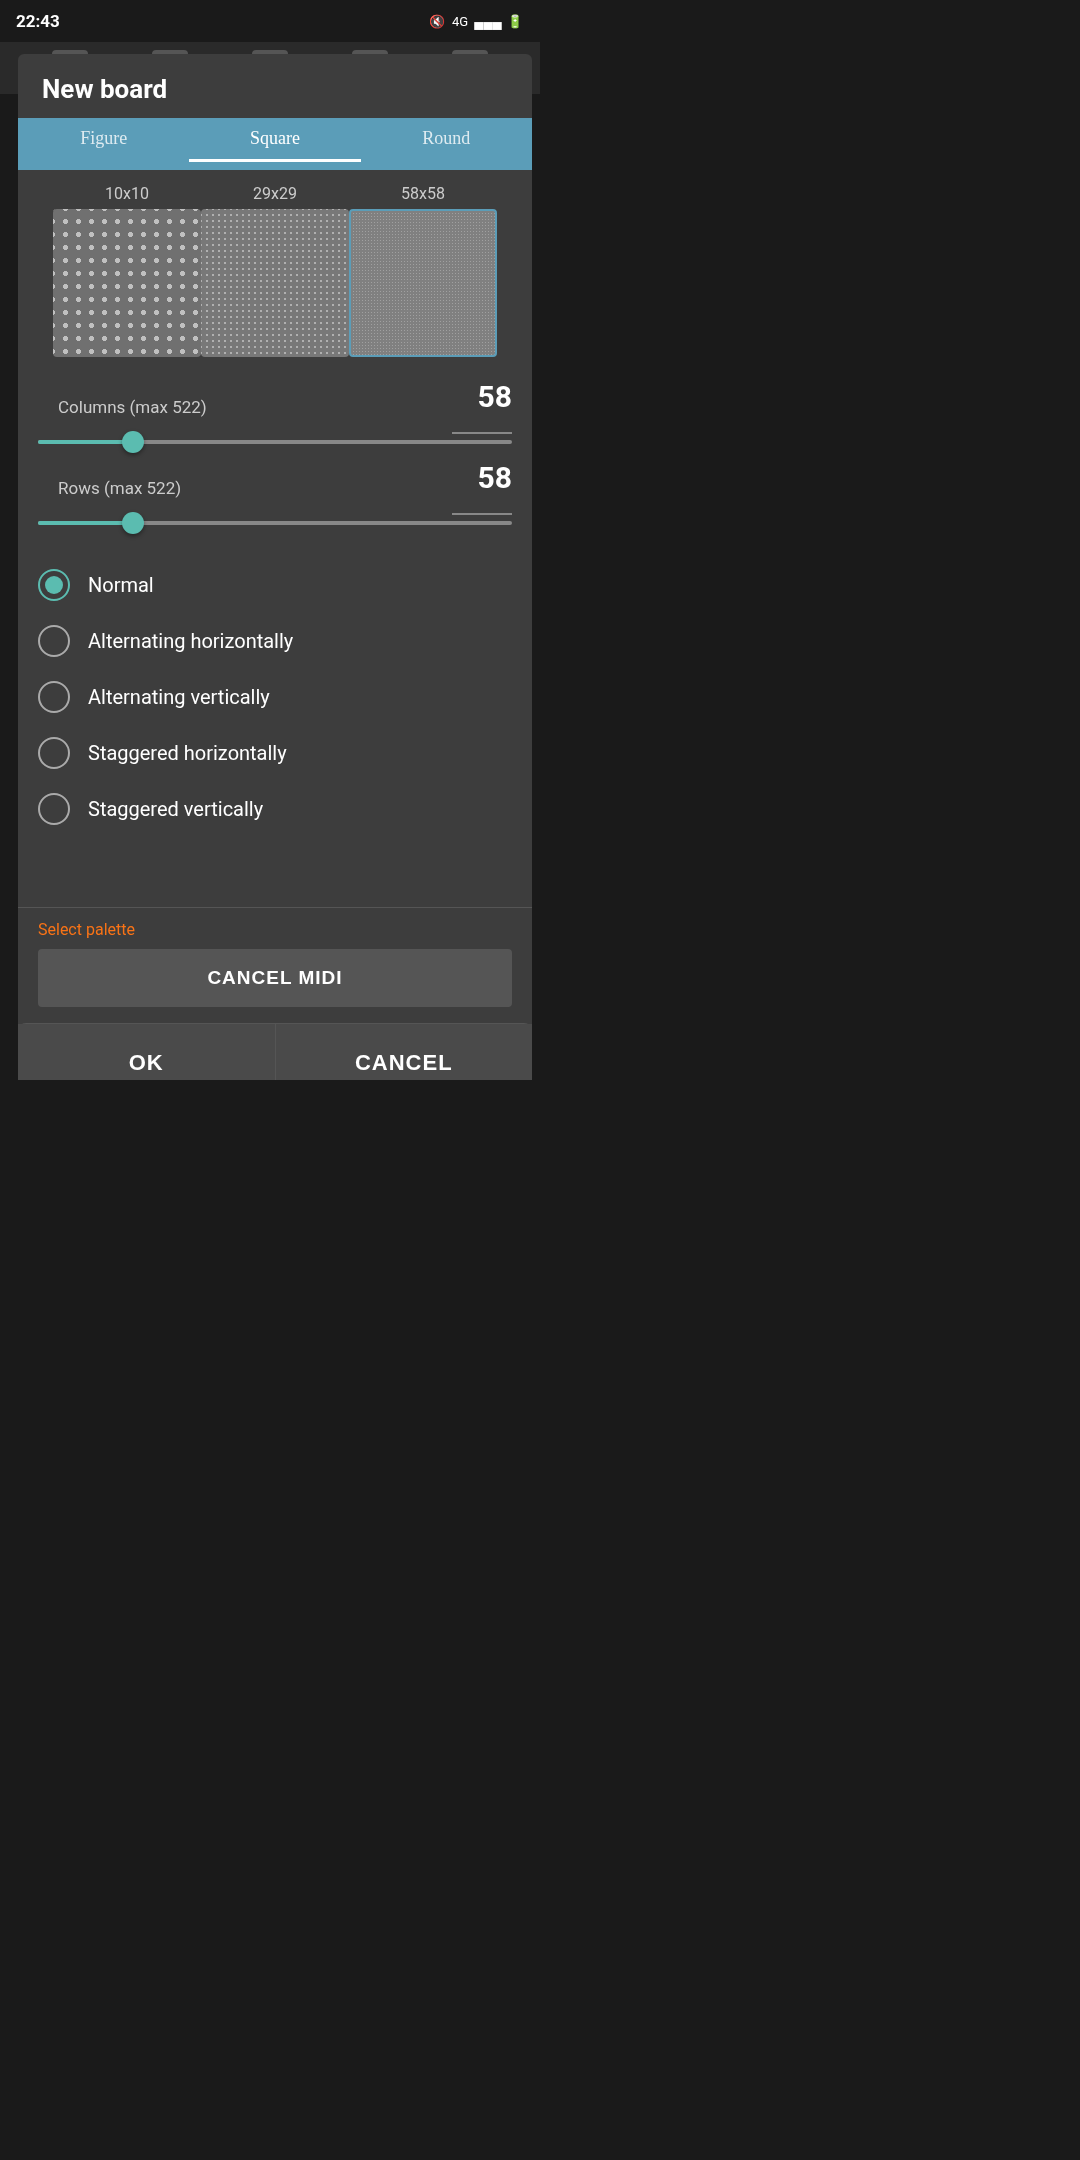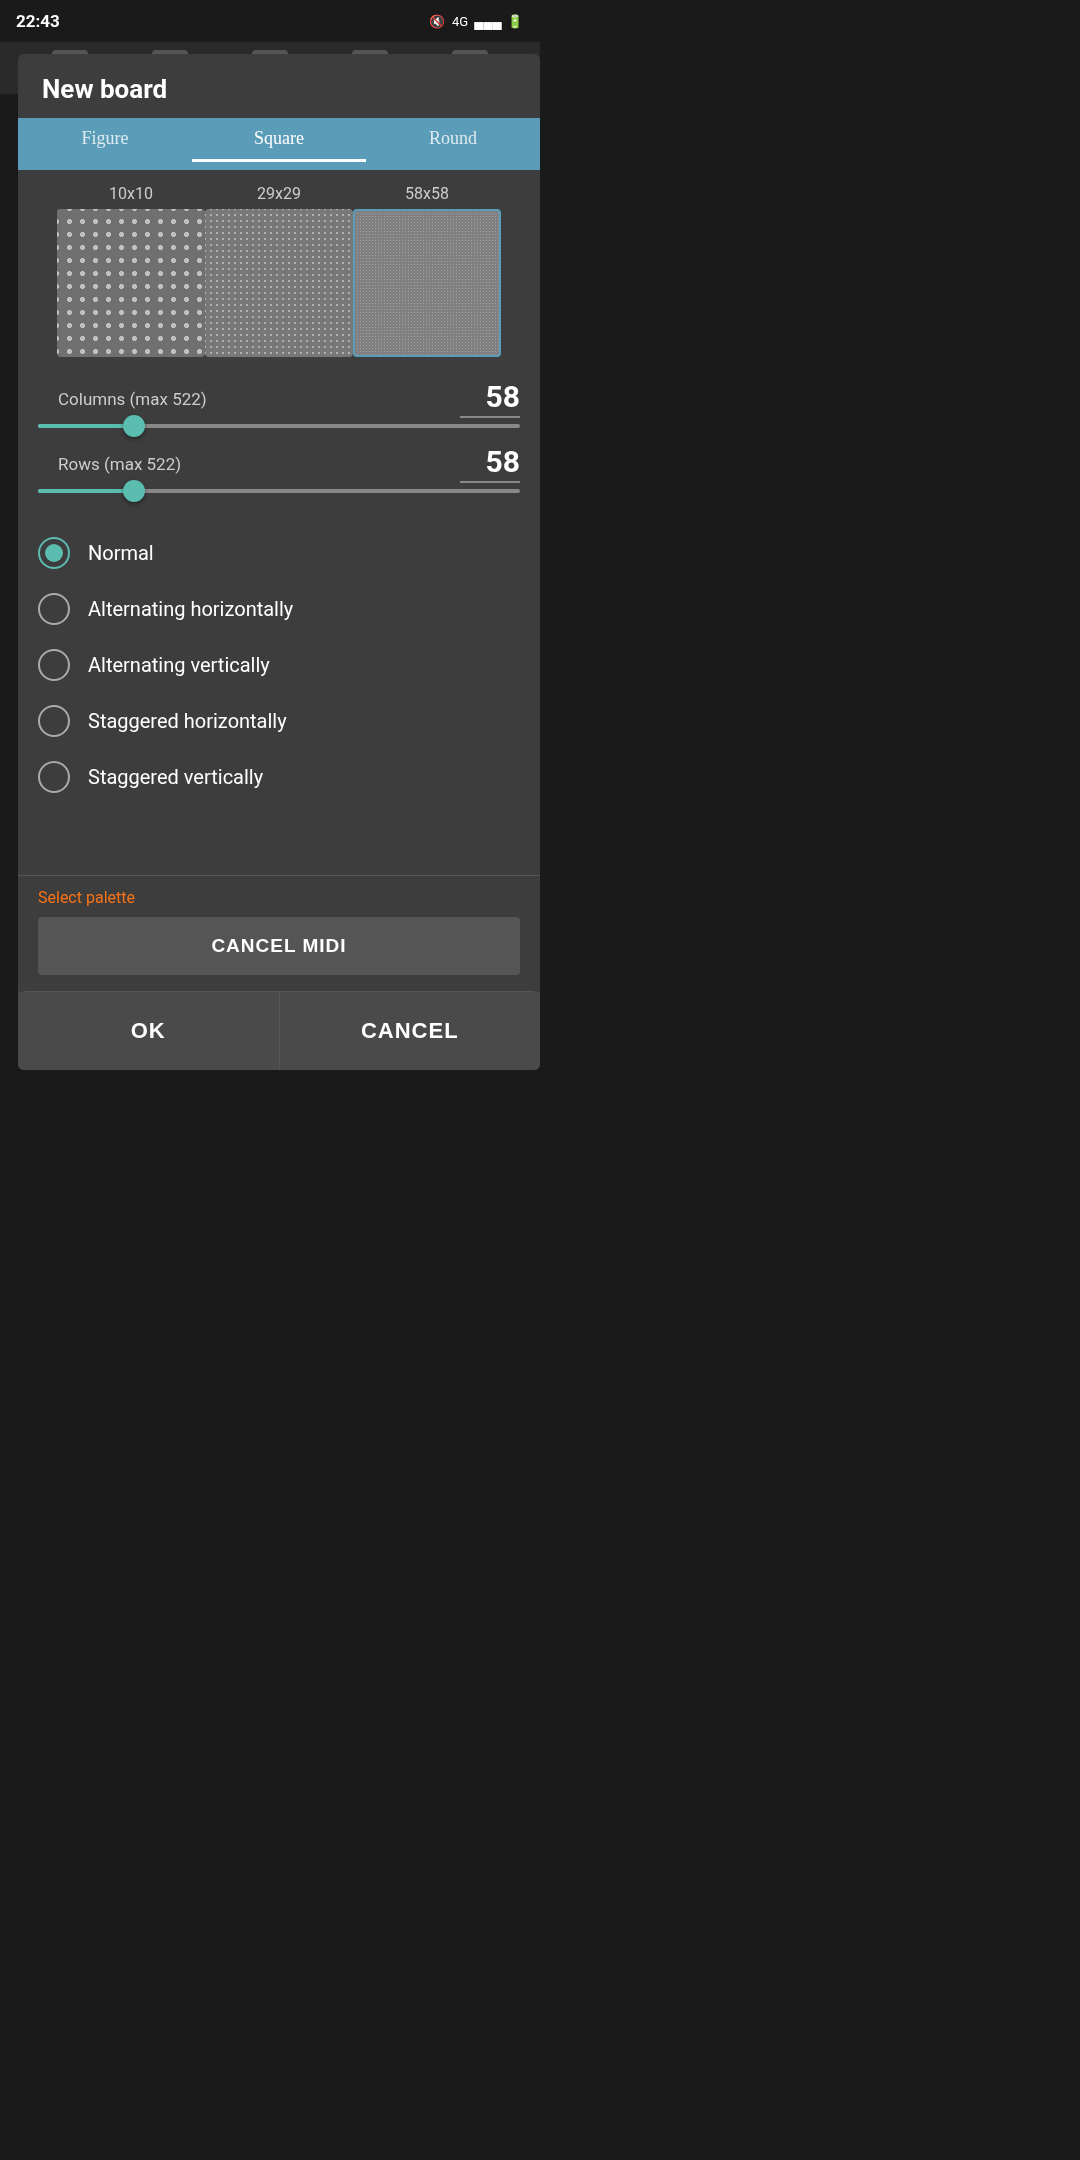--- a/index.html
+++ b/index.html
@@ -55,21 +55,21 @@
       justify-content: center;
       color: #ccc;
       font-size: 18px;
     }
 
     
     .dialog {
       position: absolute;
       top: 54px;
       left: 18px;
-      right: 0;
+      right: 8px;
       background: #3d3d3d;
       border-radius: 6px;
       z-index: 20;
       overflow: hidden;
     }
 
     .dialog-title {
       padding: 20px 24px 14px;
       color: #ffffff;
       font-size: 26px;
@@ -166,21 +166,21 @@
     .slider-label {
       color: #cccccc;
       font-size: 17px;
       margin-left: 20px;
     }
     .slider-value {
       color: #ffffff;
       font-size: 30px;
       font-weight: bold;
       border-bottom: 2px solid #888;
-      padding-bottom: 2px;
+      padding-bottom: 18px;
       min-width: 60px;
       text-align: right;
     }
     .slider-track {
       width: 100%;
       height: 4px;
       background: #888;
       border-radius: 2px;
       position: relative;
       margin-top: 4px;

